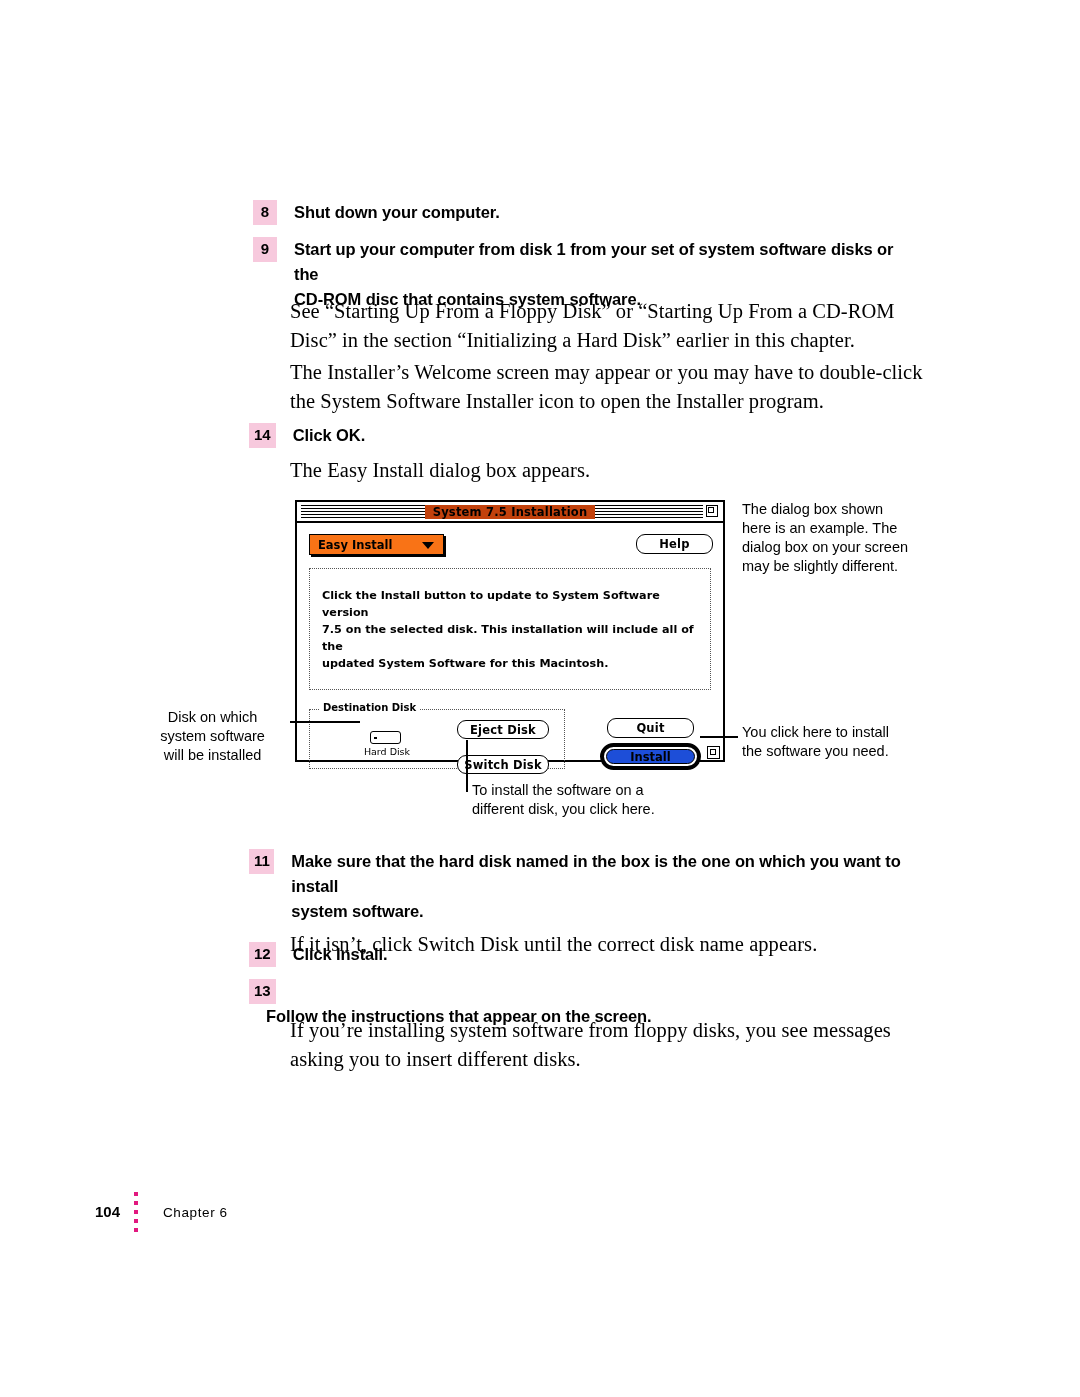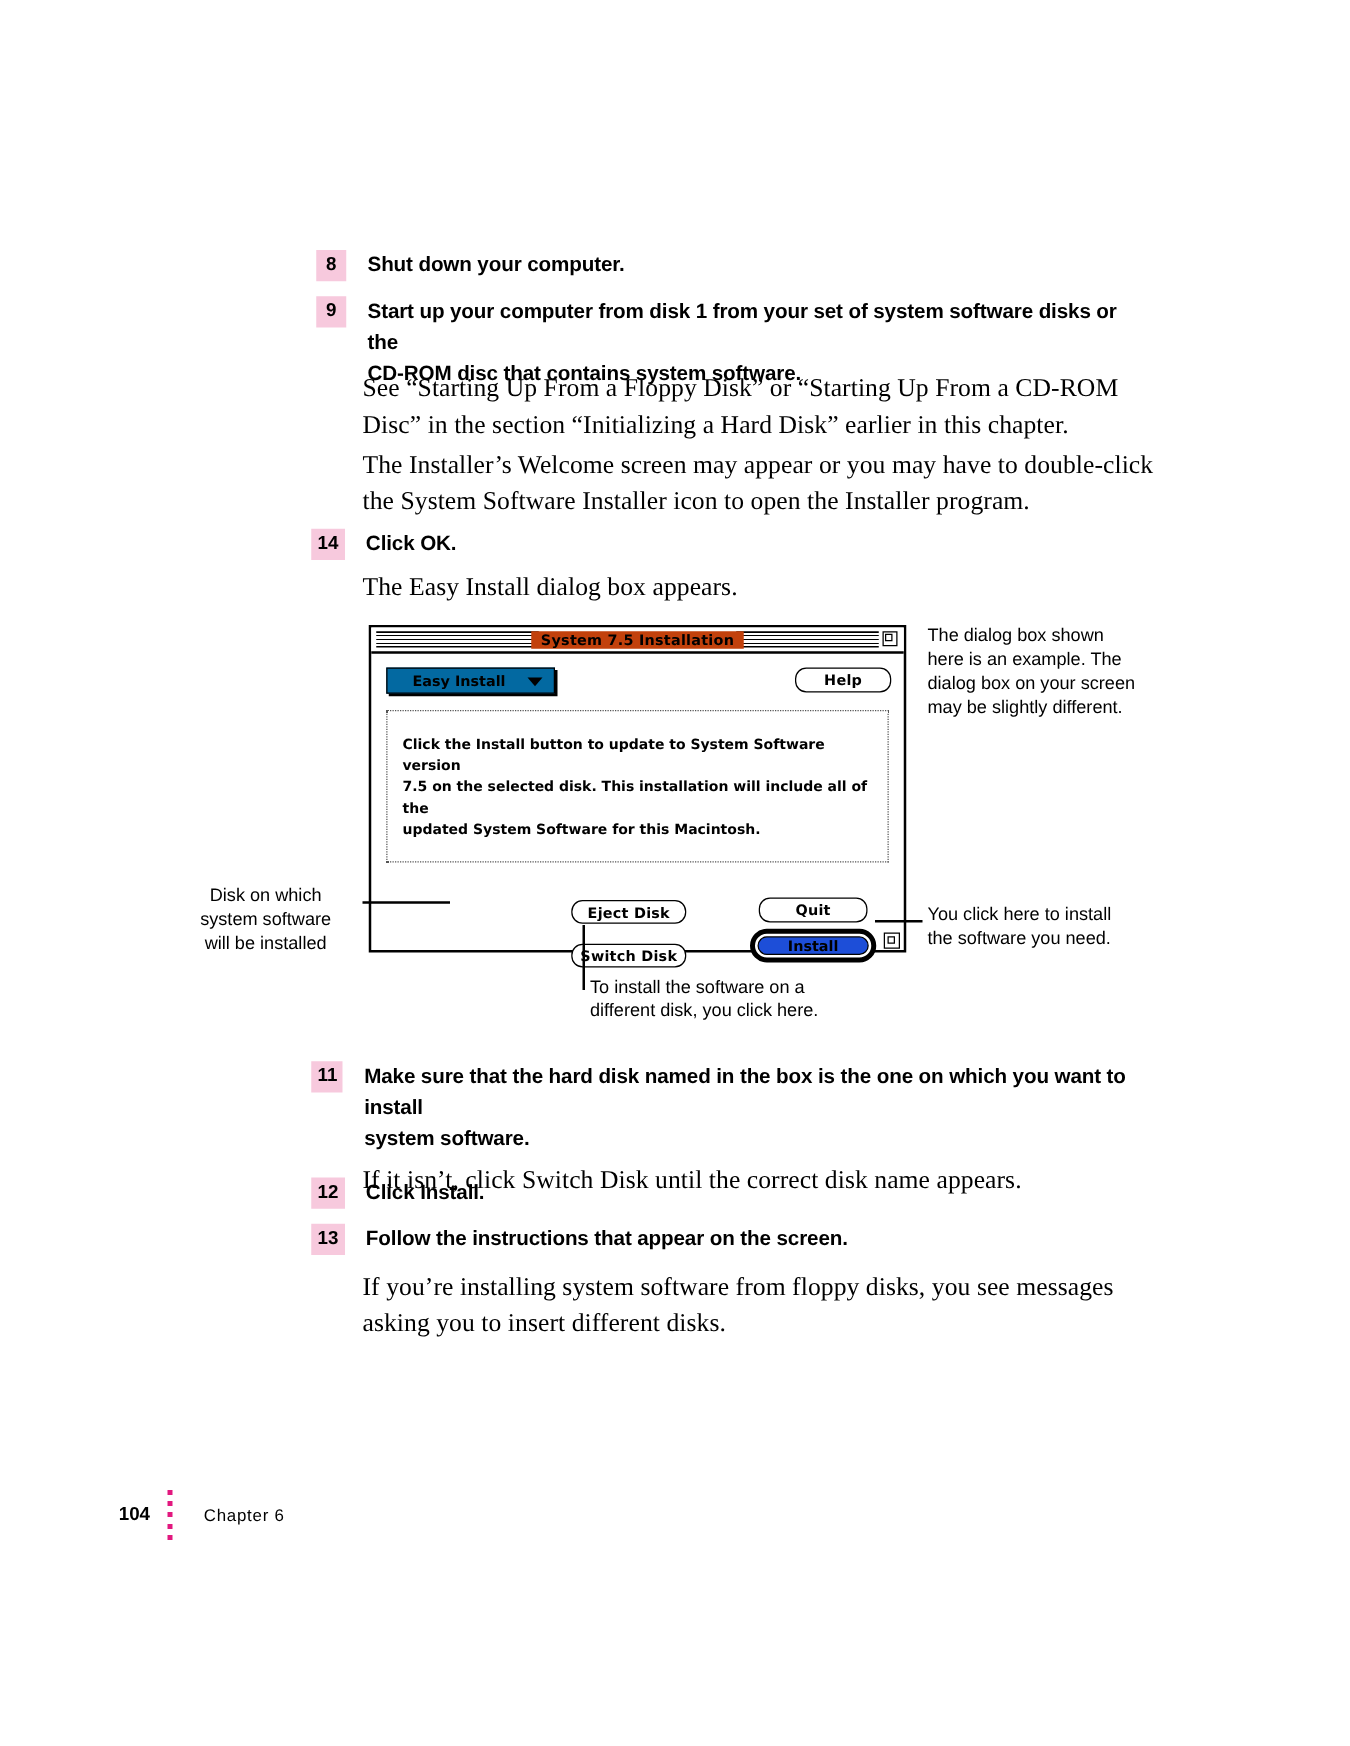--- a/index.html
+++ b/index.html
@@ -146,26 +146,26 @@
   }
 
   
   .popup-menu {
     position: absolute;
     left: 12px;
     top: 11px;
     width: 135px;
     height: 21px;
     border: 1px solid #000;
-    background: #0369a1;
+    background: #f97316;
     box-sizing: border-box;
     box-shadow: 2px 2px 0 #000;
     display: flex;
     align-items: center;
-    padding: 0 20px;
+    padding: 0 8px;
     font-weight: bold;
     font-size: 11.5px;
   }
   .popup-menu .arrow {
     position: absolute;
     right: 9px;
     top: 7px;
     width: 0; height: 0;
     border-left: 6px solid transparent;
     border-right: 6px solid transparent;
@@ -381,20 +381,25 @@
       </div>
 
       <div class="mac-btn btn-help">Help</div>
 
       <div class="msg-box">
         <div class="msg-text">Click the Install button to update to System Software version
 7.5 on the selected disk.  This installation will include all of the
 updated System Software for this Macintosh.</div>
       </div>
 
+      <div class="dest-group">
+        <div class="dest-legend">Destination Disk</div>
+        <div class="disk-icon"></div>
+        <div class="disk-label">Hard Disk</div>
+      </div>
 
       <div class="mac-btn btn-eject">Eject Disk</div>
       <div class="mac-btn btn-switch">Switch Disk</div>
       <div class="mac-btn btn-quit">Quit</div>
 
       <div class="install-wrap">
         <div class="btn-install">Install</div>
       </div>
 
       <div class="grow-box"></div>
@@ -425,21 +430,21 @@
 system software.</span>
   </div>
 
   <div class="para" style="left:290px; top:902px; width:660px;margin-top:28px;">If it isn’t, click Switch Disk until the correct disk name appears.</div>
 
   <div class="step" style="left:249px; top:942px; width:650px;">
     <span class="step-num">12</span>
     <span class="step-body">Click Install.</span>
   </div>
 
-  <div class="step" style="left:249px; top:979px; width:650px;">
+  <div class="step" style="left:249px; top:979px; width:650px;flex-direction:column;">
     <span class="step-num">13</span>
     <span class="step-body">Follow the instructions that appear on the screen.</span>
   </div>
 
   <div class="para" style="left:290px; top:1016px; width:660px;">If you’re installing system software from floppy disks, you see messages
 asking you to insert different disks.</div>
 
   <div class="footer-num">104</div>
   <div class="footer-dots"></div>
   <div class="footer-chapter">Chapter 6</div>

